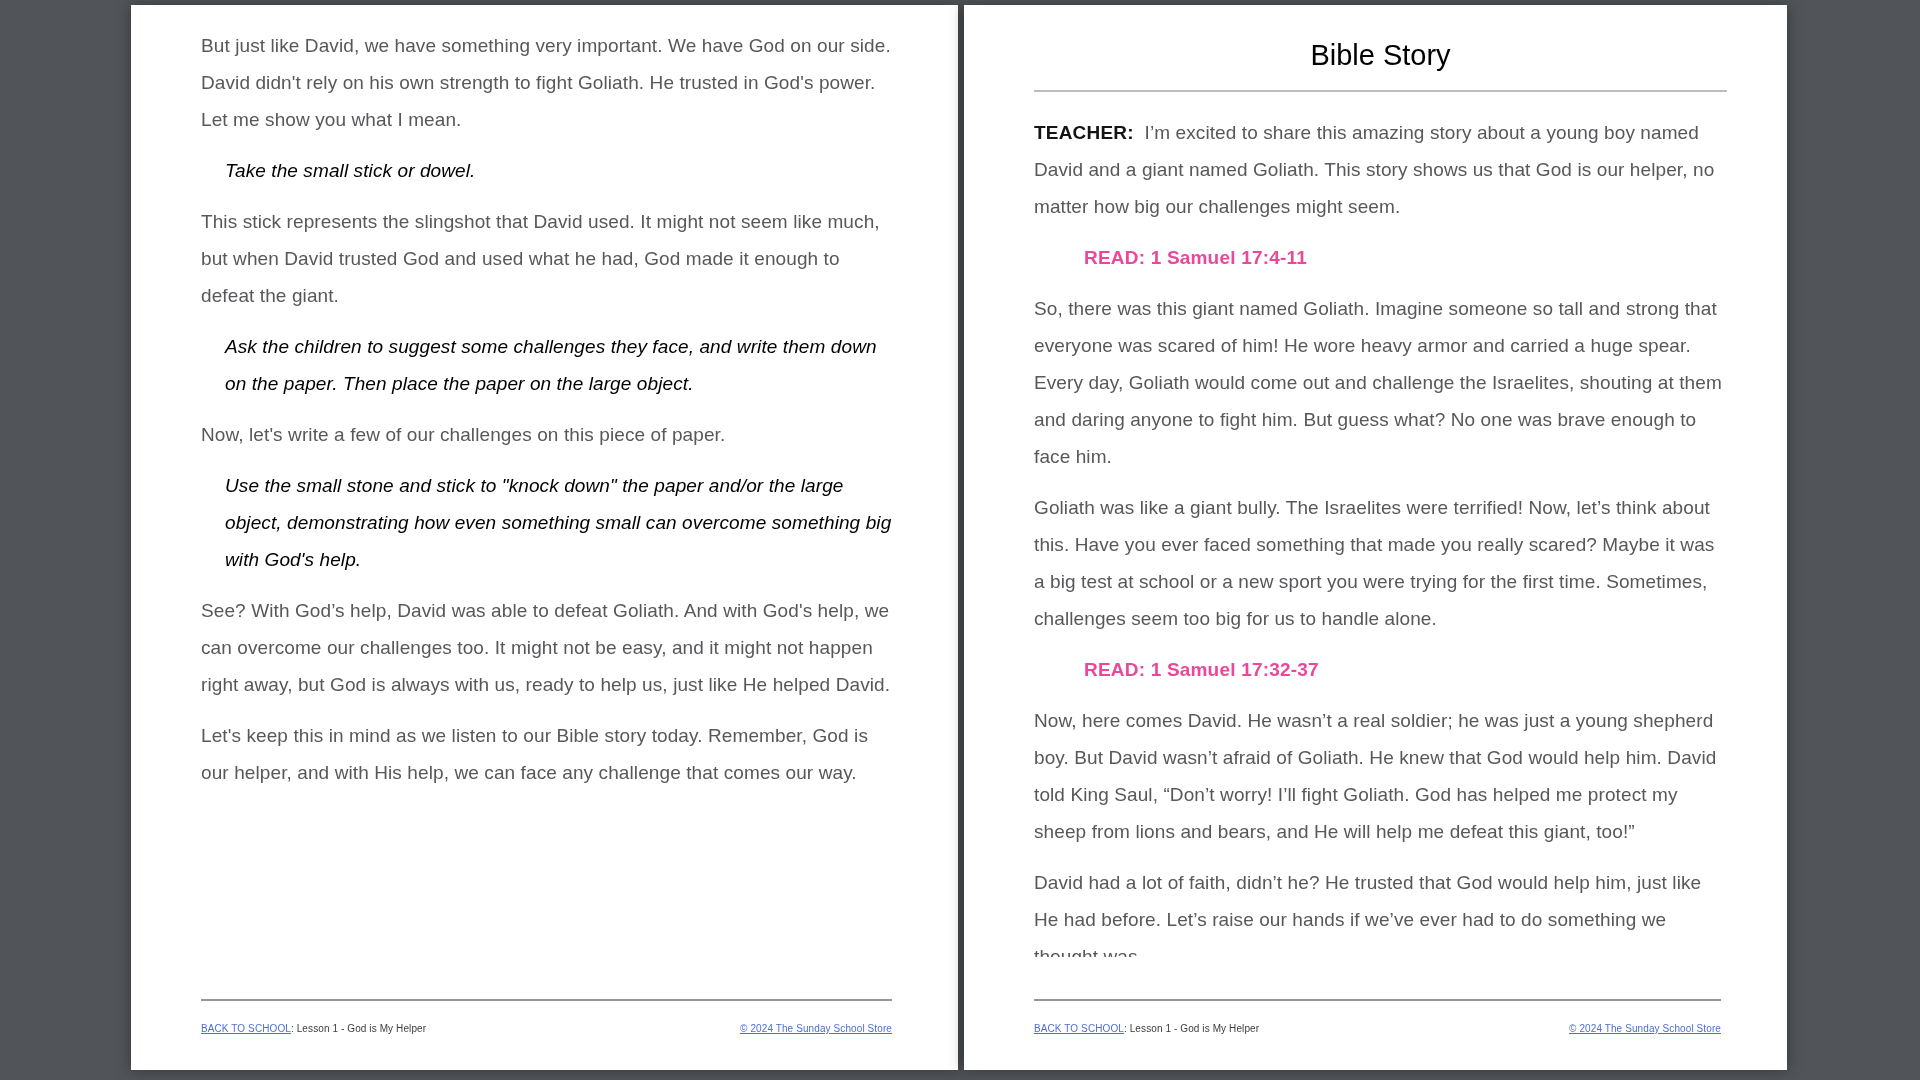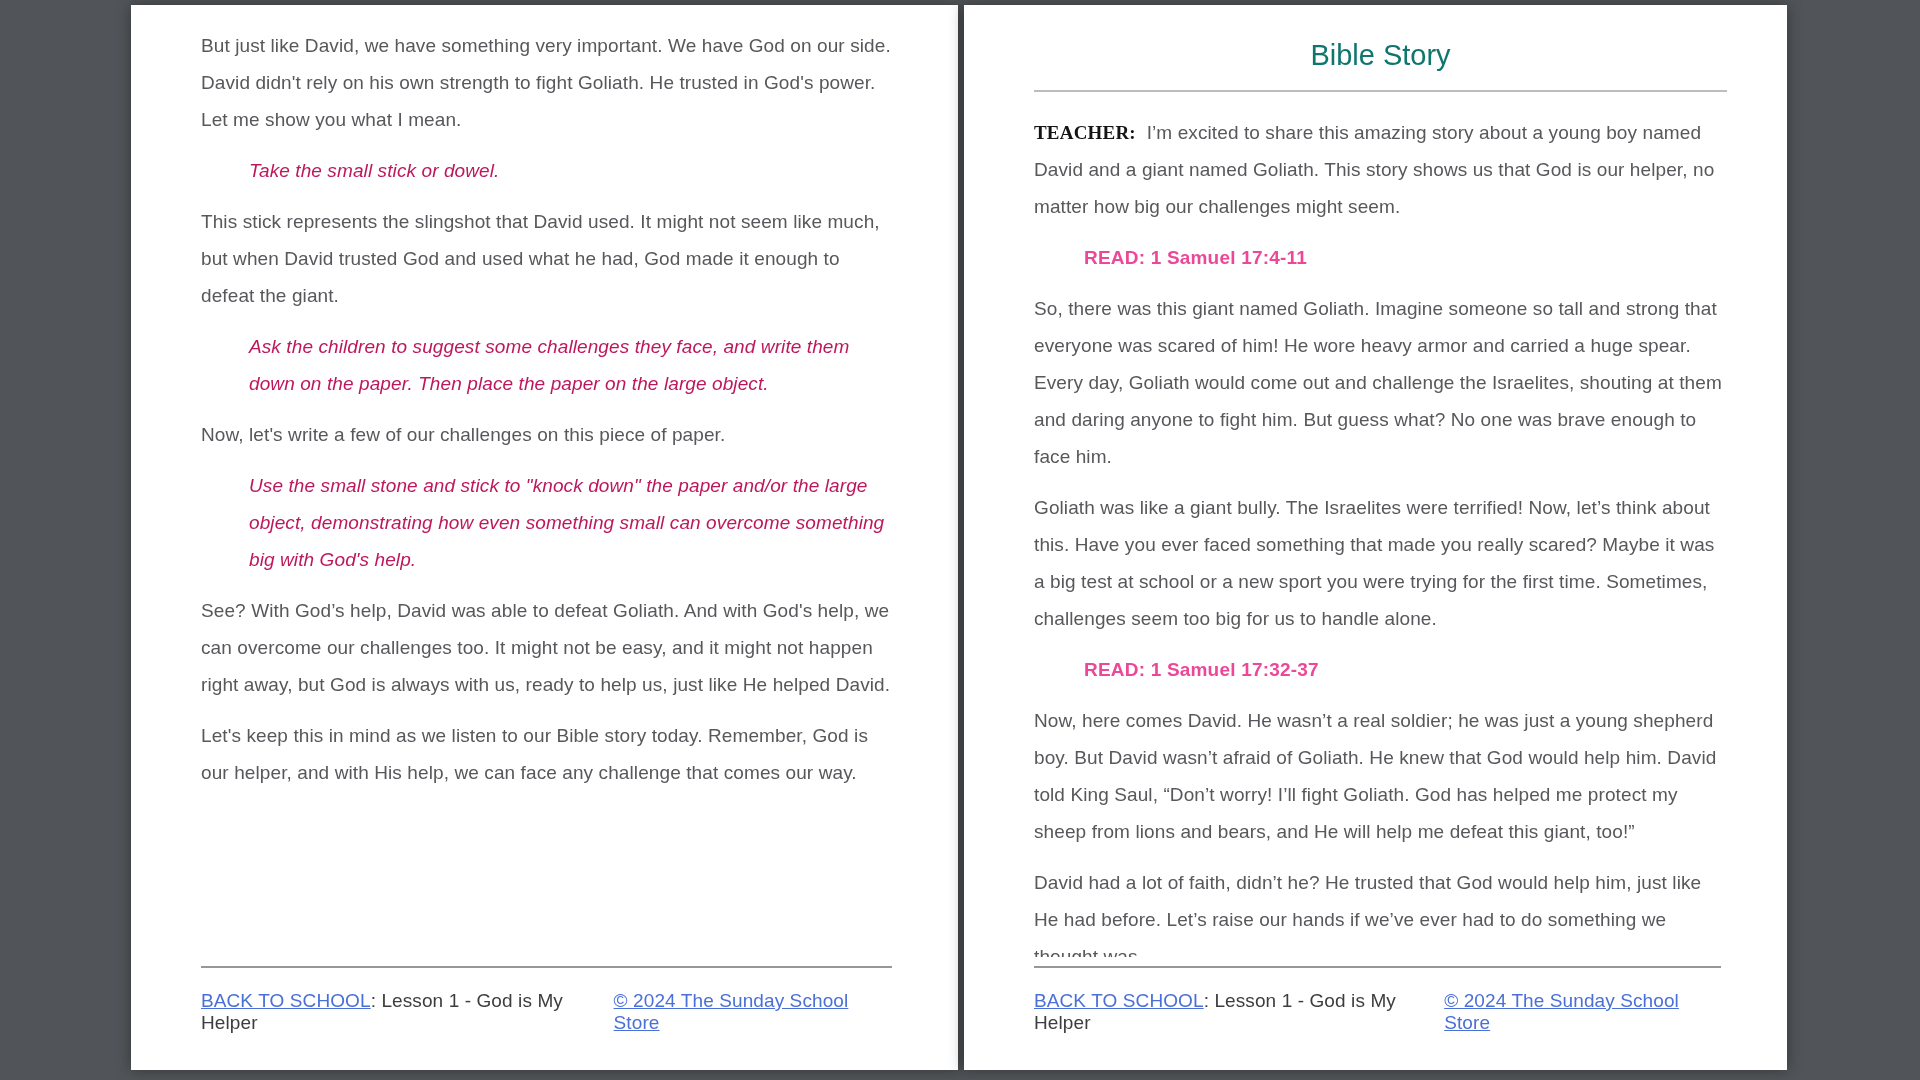--- a/index.html
+++ b/index.html
@@ -26,42 +26,41 @@
   }
   .para {
     font-size: 19px;
     line-height: 37px;
     color: #58585c;
     margin: 0 0 14px 0;
     letter-spacing: 0.1px;
   }
   .para.stage {
     font-style: italic;
-    margin-left: 48px;
-    color: #be185d;
+    margin-left: 24px;
+    color: #000000;
   }
   .para.read {
     font-weight: bold;
     color: #ec4899;
     margin-left: 50px;
     letter-spacing: 0.2px;
   }
   .teacher-label {
     font-weight: bold;
     color: #141416;
     letter-spacing: 0.2px;
-    font-family: Liberation Serif, serif;
   }
   .doc-title {
     margin: 8px 0 0 0;
     text-align: center;
     font-size: 29px;
     font-weight: normal;
     line-height: 41px;
-    color: #0f766e;
+    color: #000000;
   }
   .title-rule {
     border: none;
     border-top: 2px solid #bdbdbf;
     margin: 14px 0 22px 0;
   }
   .page-footer {
     position: absolute;
     left: 70px;
     right: 66px;
@@ -69,21 +68,21 @@
   }
   .footer-rule {
     border: none;
     border-top: 2px solid #97979b;
     margin: 0 0 22px 0;
   }
   .footer-row {
     display: flex;
     justify-content: space-between;
     align-items: baseline;
-    font-size: 19px;
+    font-size: 10px;
     color: #3d3d40;
     letter-spacing: 0.1px;
   }
   a.link {
     color: #4a6fd6;
     text-decoration: underline;
     cursor: pointer;
   }
 </style>
 </head>

